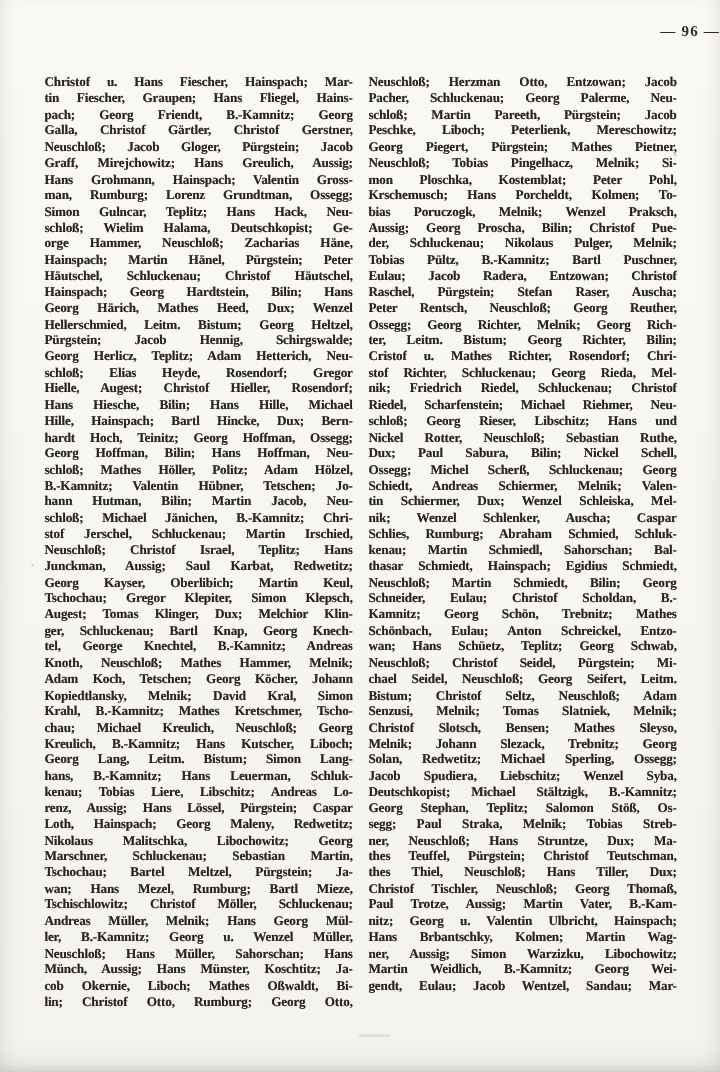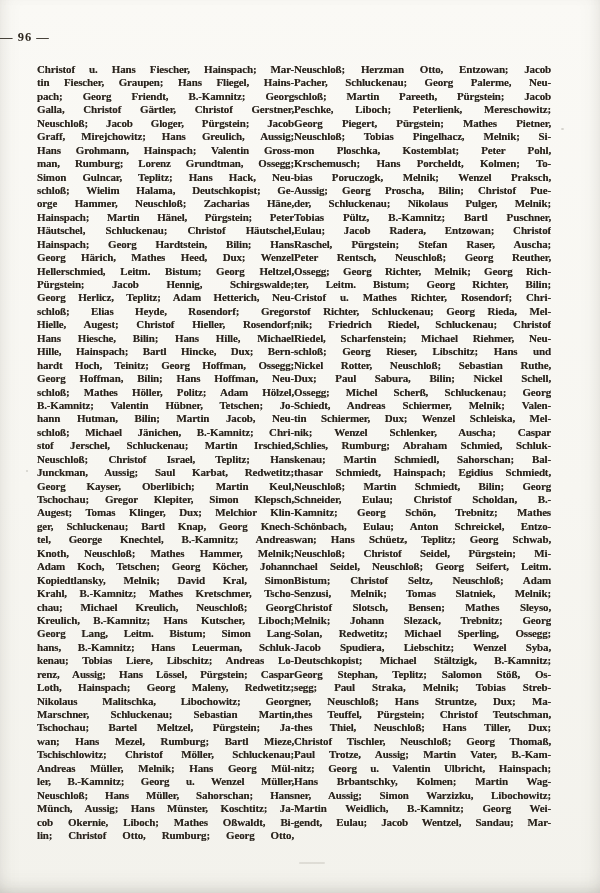--- a/index.html
+++ b/index.html
@@ -13,33 +13,33 @@
     width: 600px; height: 893px;
     background: linear-gradient(180deg, #faf9f5 0%, #f7f6f1 55%, #f3f2ec 100%);
     overflow: hidden;
     color: #2b251e;
     box-shadow: inset 0 -14px 22px -16px rgba(90,85,75,0.35),
                 inset 14px 0 26px -22px rgba(90,85,75,0.25),
                 inset -14px 0 26px -22px rgba(90,85,75,0.25);
   }
   .page-number {
     position: absolute;
-    top: 30px; left: 0; width: 100%;
-    text-align: left;
+    top: 19px; left: 0; width: 100%;
+    text-align: right;
     font-size: 12.5px;
     font-weight: 700;
     letter-spacing: 1px;
     color: #2e2820;
   }
   .columns {
     position: absolute;
     left: 37px; top: 63px;
     width: 528px;
     display: flex;
-    gap: 0;
+    gap: 13px;
   }
   .column { width: 257px; }
   .line {
     font-size: 11px;
     font-weight: 700;
     line-height: 13.45px;
     height: 13.45px;
     overflow: hidden;
     text-align: justify;
     text-align-last: justify;

